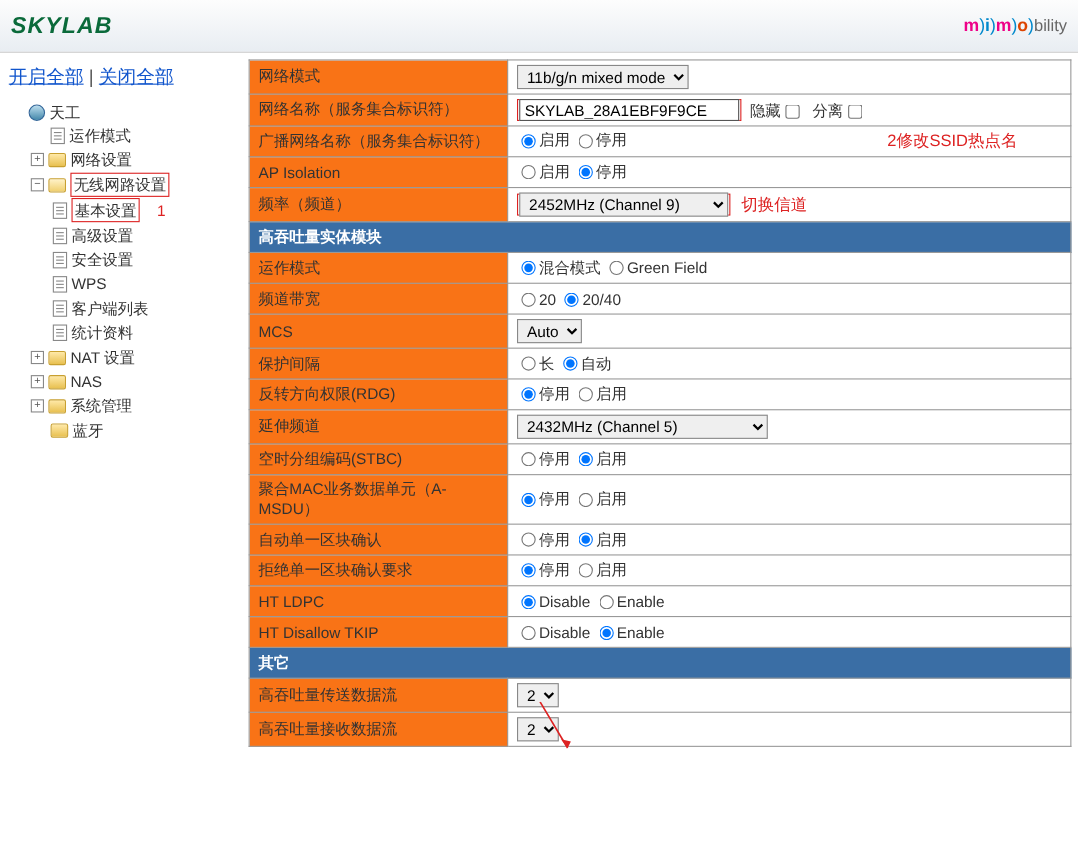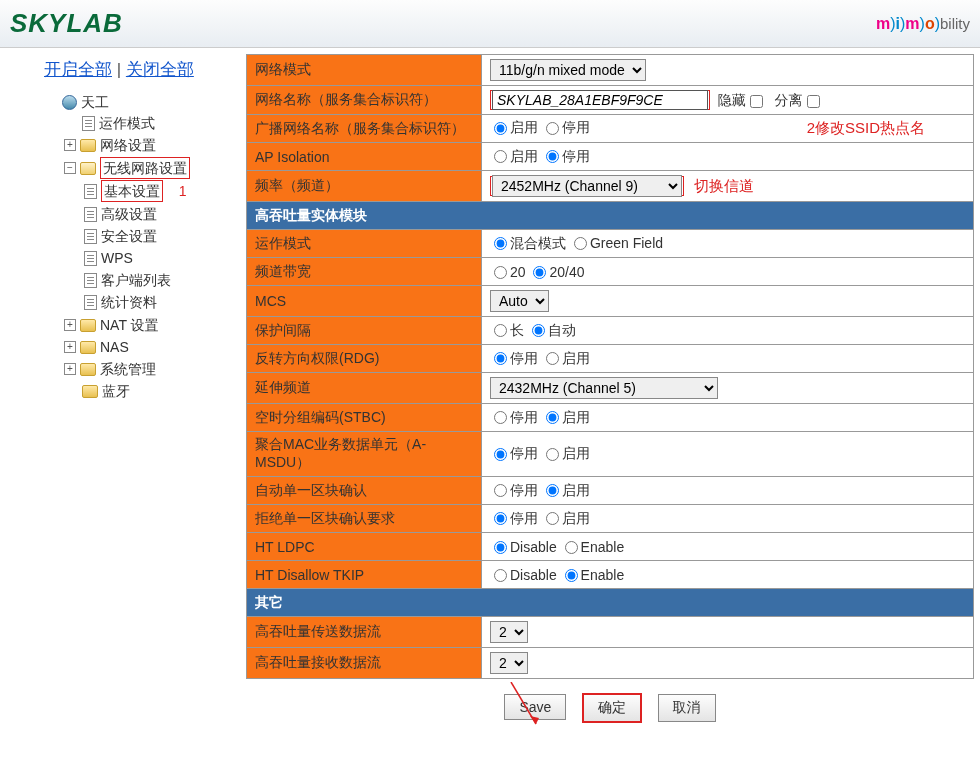--- a/index.html
+++ b/index.html
@@ -18,44 +18,43 @@
     align-items: center;
     height: 48px;
     background: linear-gradient(to bottom, #fdfdfd, #e8edf2);
     border-bottom: 1px solid #ccc;
     padding: 0 10px;
   }
   .logo {
     font-family: Arial Black, Arial, sans-serif;
     font-weight: 900;
     font-style: italic;
-    font-size: 26px;
+    font-size: 21px;
     color: #0a6a3a;
     letter-spacing: 1px;
   }
   .mimobility {
     font-size: 16px;
     color: #888;
   }
   .mimobility .m { color:#e08; font-weight:bold;}
   .mimobility .i { color:#08c; font-weight:bold;}
   .mimobility .o { color:#d40; font-weight:bold;}
   .mimobility .paren { color:#08c;}
   .mimobility .rest { color:#666; font-size:15px;}
 
   .body-wrap {
     display: flex;
     padding-top: 6px;
   }
   .sidebar {
-    width: 210px;
+    width: 226px;
     flex: none;
     padding: 4px 8px;
     font-size: 14px;
-    margin-left: 36px;
   }
   .top-links {
     font-size: 17px;
     color: #1155cc;
     margin-bottom: 10px;
   }
   .top-links a { color:#1155cc; text-decoration: underline; cursor:pointer;}
   .top-links span { color:#555; }
 
   .tree { list-style:none; padding:0; margin:0;}
@@ -237,21 +236,21 @@
       <tbody>
           <tr>
         <td class="label">网络模式</td>
         <td>
           <select><option>11b/g/n mixed mode</option></select>
         </td>
       </tr>
       <tr>
         <td class="label">网络名称（服务集合标识符）</td>
         <td>
-          <span class="red-border"><input type="text" style="width: 216px; border: 1px solid rgb(85, 85, 85); font-style: italic;" value="SKYLAB_28A1EBF9F9CE"></span>
+          <span class="red-border"><input type="text" style="width: 200px; border: 1px solid rgb(85, 85, 85);" value="SKYLAB_28A1EBF9F9CE"></span>
           &nbsp;<span>隐藏</span><input type="checkbox" style="">
           &nbsp;<span>分离</span><input type="checkbox" style="">
         </td>
       </tr>
       <tr>
         <td class="label">广播网络名称（服务集合标识符）</td>
         <td>
           <input type="radio" name="bc" checked="" style=""><span>启用</span>
           <input type="radio" name="bc" style=""><span>停用</span>
           <span class="annot" style="float:right;margin-right:40px;">2修改SSID热点名</span>
@@ -364,19 +363,14 @@
         <td><select><option>2</option></select></td>
       </tr>
     </tbody>
       </table>
 
     <svg class="arrow" style="left:260px; bottom:6px;" width="40" height="55">
       <line x1="5" y1="0" x2="30" y2="42" stroke="#d22" stroke-width="1.5"></line>
       <polygon points="30,42 24,34 33,36" fill="#d22"></polygon>
     </svg>
 
-    <div class="btn-row">
-      <span class="btn">Save</span>
-      <span class="btn red-outline">确定</span>
-      <span class="btn">取消</span>
-    </div>
   </div>
 </div>
 
 </body></html>

